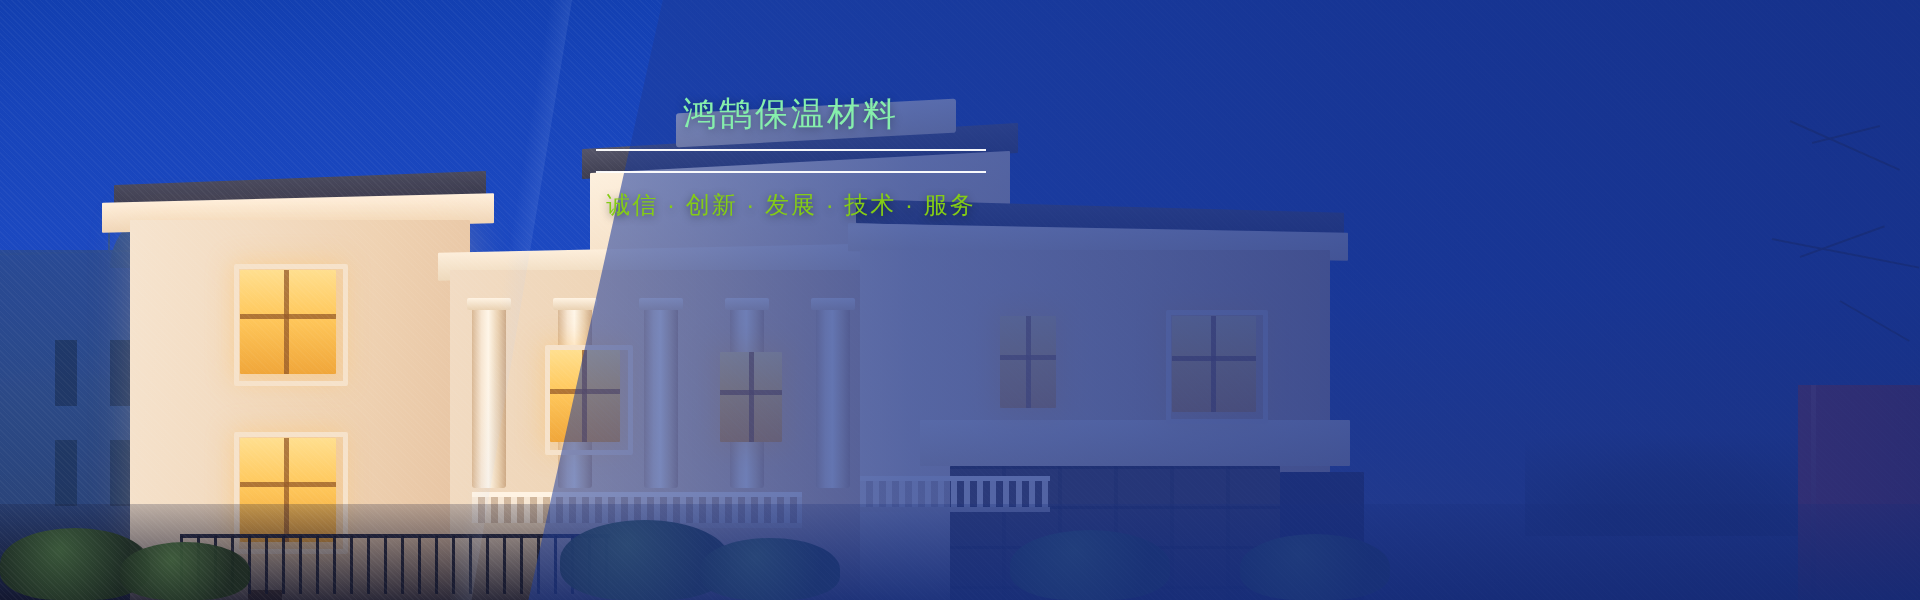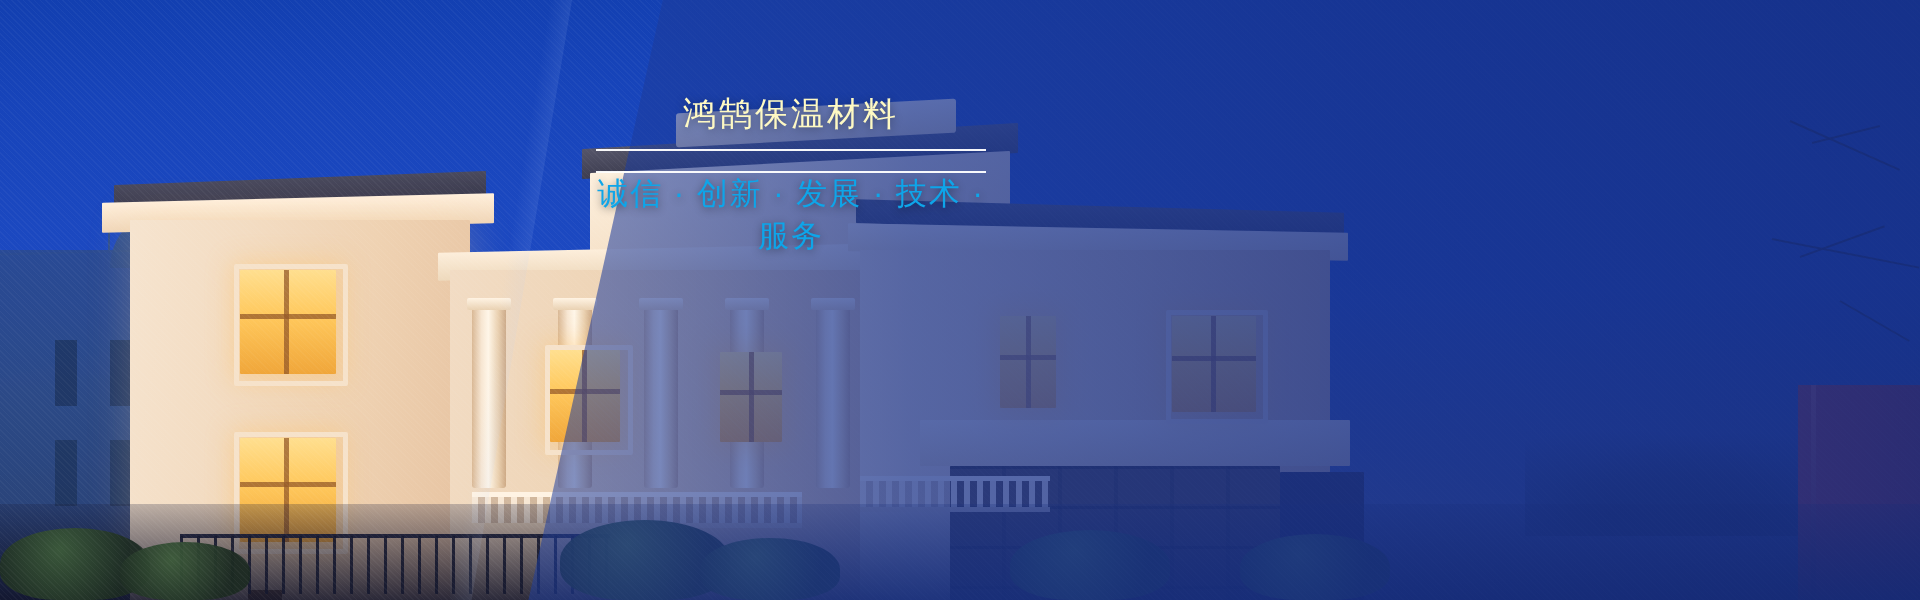--- a/index.html
+++ b/index.html
@@ -219,42 +219,42 @@
     background:linear-gradient(90deg,rgba(255,255,255,0),rgba(180,205,255,.10));
     transform:skewX(-9.5deg);transform-origin:top left;pointer-events:none;
   }
 
   
   .content{
     position:absolute;left:576px;top:96px;width:430px;
     text-align:center;
   }
   .brand{
-    color:#fef9c3;font-size:33px;line-height:1.1;font-weight:400;
+    color:#86efac;font-size:33px;line-height:1.1;font-weight:400;
     letter-spacing:3px;
     text-shadow:0 2px 10px rgba(0,0,0,.40);
   }
   .rule{
     width:390px;height:2px;margin:17px auto 0 auto;
     background:#ffffff;opacity:.96;
   }
   .rule.bottom{margin:20px auto 0 auto;}
   .headline{margin-top:14px;}
   .hl{
     color:#ffe800;font-size:54px;line-height:1.12;font-weight:bold;
     letter-spacing:1px;white-space:nowrap;
     text-shadow:
       2px 0 0 rgba(255,255,255,.55),
       -2px 0 0 rgba(255,255,255,.45),
       0 2px 0 rgba(255,255,255,.35),
       0 -2px 0 rgba(255,255,255,.35),
       3px 4px 10px rgba(10,20,60,.55);
   }
   .tagline{
-    color:#0ea5e9;font-size:31px;letter-spacing:2px;
+    margin-top:16px;color:#84cc16;font-size:24px;letter-spacing:2px;
     text-shadow:0 2px 9px rgba(0,0,0,.45);
   }
 </style>
 </head>
 <body>
 
 <div id="banner">
 
   <div class="photo">
 

